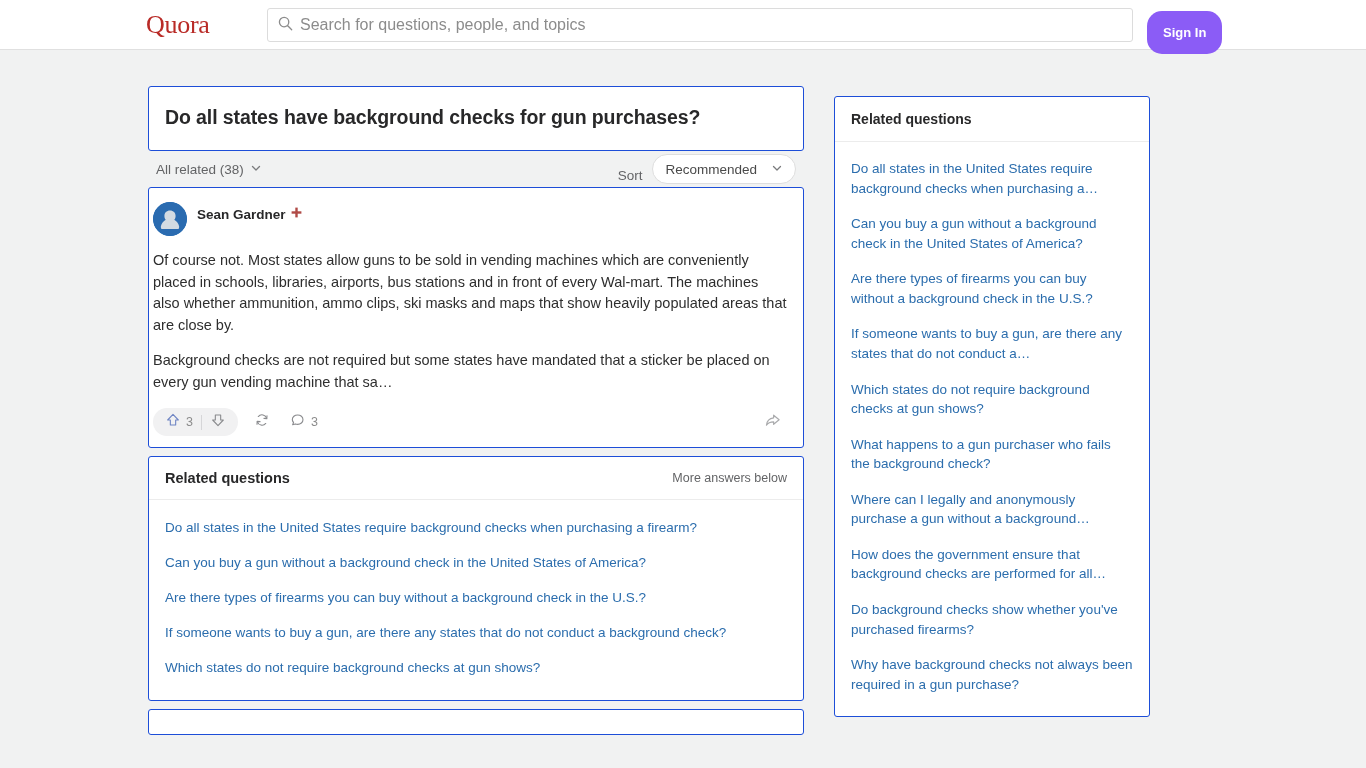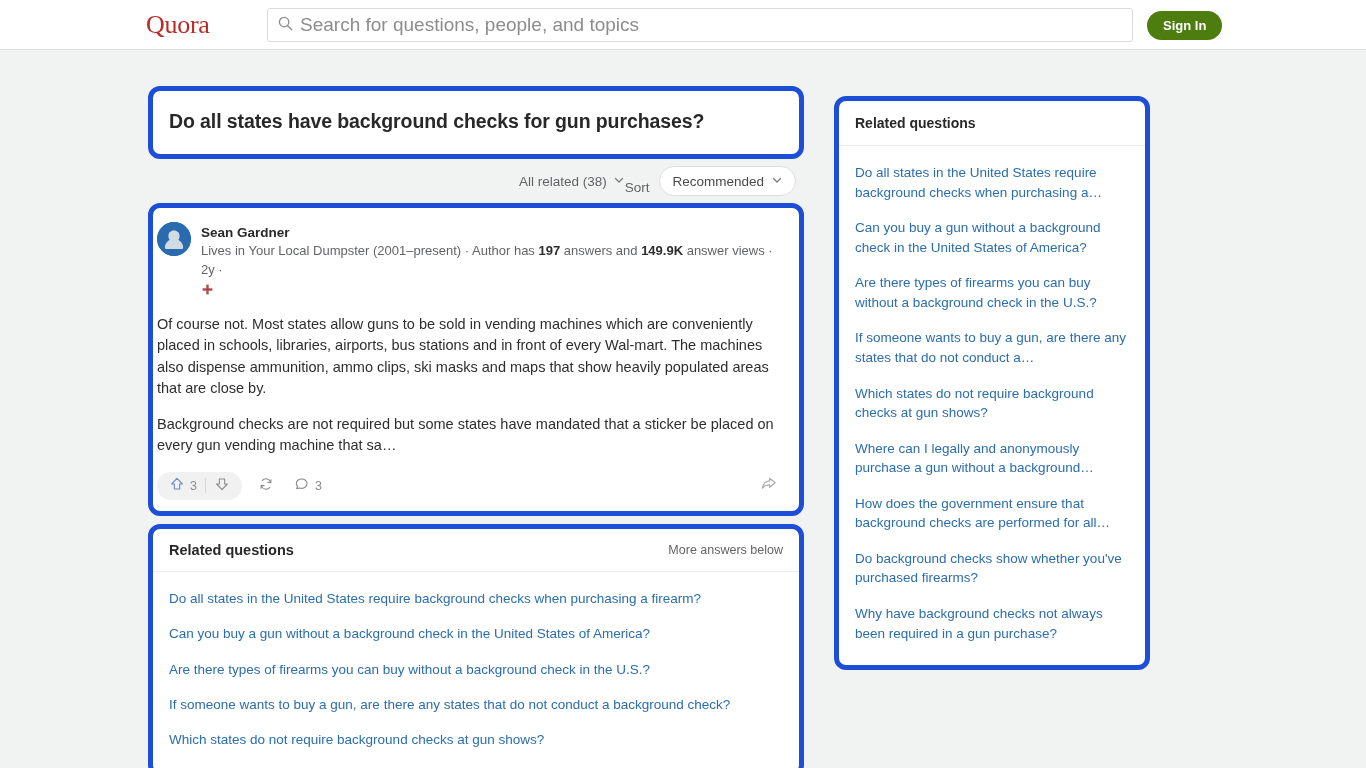--- a/index.html
+++ b/index.html
@@ -40,32 +40,32 @@
     border-radius: 3px;
     display: flex;
     align-items: center;
     padding: 0 10px;
   }
   .search-icon { flex: 0 0 auto; margin-right: 7px; display: block; }
   .search-input {
     flex: 1 1 auto;
     border: none; outline: none;
     font-family: "Liberation Sans", sans-serif;
-    font-size: 19px;
+    font-size: 16px;
     color: #3b82f6;
     background: transparent;
   }
   .search-input::placeholder { color: #8c8c8c; }
   .signin-btn {
     position: absolute;
     left: 1147px;
     top: 11px;
-    height: 29px;
+    height: 43px;
     padding: 0 16px;
-    background: #4d7c0f;
+    background: #8b5cf6;
     color: #fff;
     border: none;
     border-radius: 15px;
     font-family: "Liberation Sans", sans-serif;
     font-size: 13px;
     font-weight: bold;
     cursor: pointer;
   }
 
   
@@ -82,50 +82,50 @@
   }
   .side-col {
     position: absolute;
     left: 834px;
     top: 46px;
     width: 316px;
   }
 
   .card {
     background: #ffffff;
-    border: 5px solid #1d4ed8;
-    border-radius: 12px;
+    border: 1px solid #1d4ed8;
+    border-radius: 3px;
   }
 
   
   .question-card { padding: 18px 16px 20px 16px; }
   .question-title {
     font-size: 19.5px;
     font-weight: bold;
     color: #282829;
     line-height: 1.3;
     letter-spacing: -0.1px;
   }
 
   
   .filter-bar {
     display: flex;
     align-items: center;
-    justify-content: flex-end;
-    height: 44px;
+    justify-content: space-between;
+    height: 36px;
     padding: 0 8px 0 8px;
   }
   .all-related {
     display: flex; align-items: center; gap: 6px;
     font-size: 13.5px; color: #636466; cursor: pointer;
   }
   .sort-group { display: flex; align-items: center; gap: 10px; }
   .sort-label { font-size: 13.5px; color: #636466; margin-top: 12px; }
   .sort-pill {
-    display: flex; align-items: center; gap: 7px;
+    display: flex; align-items: center; gap: 14px;
     border: 1px solid #dedede;
     background: #fff;
     border-radius: 16px;
     height: 30px;
     padding: 0 12px;
     font-size: 13.5px;
     color: #4a4a4a;
     cursor: pointer;
   }
   .chev { display: block; }
@@ -275,34 +275,31 @@
     <div class="card answer-card">
       <div class="author-row">
         <div class="avatar">
           <svg width="34" height="34" viewBox="0 0 34 34">
             <circle cx="17" cy="17" r="17" fill="#2a6bb0"></circle>
             <path d="M17 8.5c-3.4 0-5.6 2.4-5.6 5.4 0 1.6.6 3 1.4 3.9-2.6 1.3-4.3 3.6-4.9 6.4-.2 1 .1 2.1.6 2.9h17c.5-.8.8-1.9.6-2.9-.6-2.8-2.3-5.1-4.9-6.4.8-.9 1.4-2.3 1.4-3.9 0-3-2.2-5.4-5.6-5.4z" fill="#d3dbe2"></path>
           </svg>
         </div>
         <div class="author-info">
           <span class="author-name">Sean Gardner</span>
-          <div class="author-cred">
-            <span>Lives in Your Local Dumpster (2001–present) · Author has </span><b>197</b><span> answers and </span><b>149.9K</b><span> answer views · 2y ·</span>
-          </div>
           <span class="plus-icon">
             <svg width="13" height="13" viewBox="0 0 13 13">
               <rect x="5.3" y="1.6" width="2.4" height="9.8" fill="#b04a46"></rect>
               <rect x="1.6" y="5.3" width="9.8" height="2.4" fill="#b04a46"></rect>
             </svg>
           </span>
         </div>
       </div>
 
       <div class="answer-body">
-        <p>Of course not. Most states allow guns to be sold in vending machines which are conveniently placed in schools, libraries, airports, bus stations and in front of every Wal-mart. The machines also dispense ammunition, ammo clips, ski masks and maps that show heavily populated areas that are close by.</p>
+        <p>Of course not. Most states allow guns to be sold in vending machines which are conveniently placed in schools, libraries, airports, bus stations and in front of every Wal-mart. The machines also whether ammunition, ammo clips, ski masks and maps that show heavily populated areas that are close by.</p>
         <p>Background checks are not required but some states have mandated that a sticker be placed on every gun vending machine that sa…</p>
       </div>
 
       <div class="action-bar">
         <div class="vote-pill">
           <div class="vote-up">
             <span>
               <svg width="16" height="16" viewBox="0 0 18 18">
                 <path d="M9 2.6 L15 9 L12 9 L12 14.6 L6 14.6 L6 9 L3 9 Z" fill="none" stroke="#6f85c4" stroke-width="1.25" stroke-linejoin="round"></path>
               </svg>
@@ -373,20 +370,21 @@
     <div class="card">
       <div class="side-head">
         <span class="rel-title">Related questions</span>
       </div>
       <div class="side-list">
         <a class="side-item">Do all states in the United States require background checks when purchasing a…</a>
         <a class="side-item">Can you buy a gun without a background check in the United States of America?</a>
         <a class="side-item">Are there types of firearms you can buy without a background check in the U.S.?</a>
         <a class="side-item">If someone wants to buy a gun, are there any states that do not conduct a…</a>
         <a class="side-item">Which states do not require background checks at gun shows?</a>
+        <a class="side-item">What happens to a gun purchaser who fails the background check?</a>
         <a class="side-item">Where can I legally and anonymously purchase a gun without a background…</a>
         <a class="side-item">How does the government ensure that background checks are performed for all…</a>
         <a class="side-item">Do background checks show whether you've purchased firearms?</a>
         <a class="side-item">Why have background checks not always been required in a gun purchase?</a>
       </div>
     </div>
   </div>
 
 </div>
 

